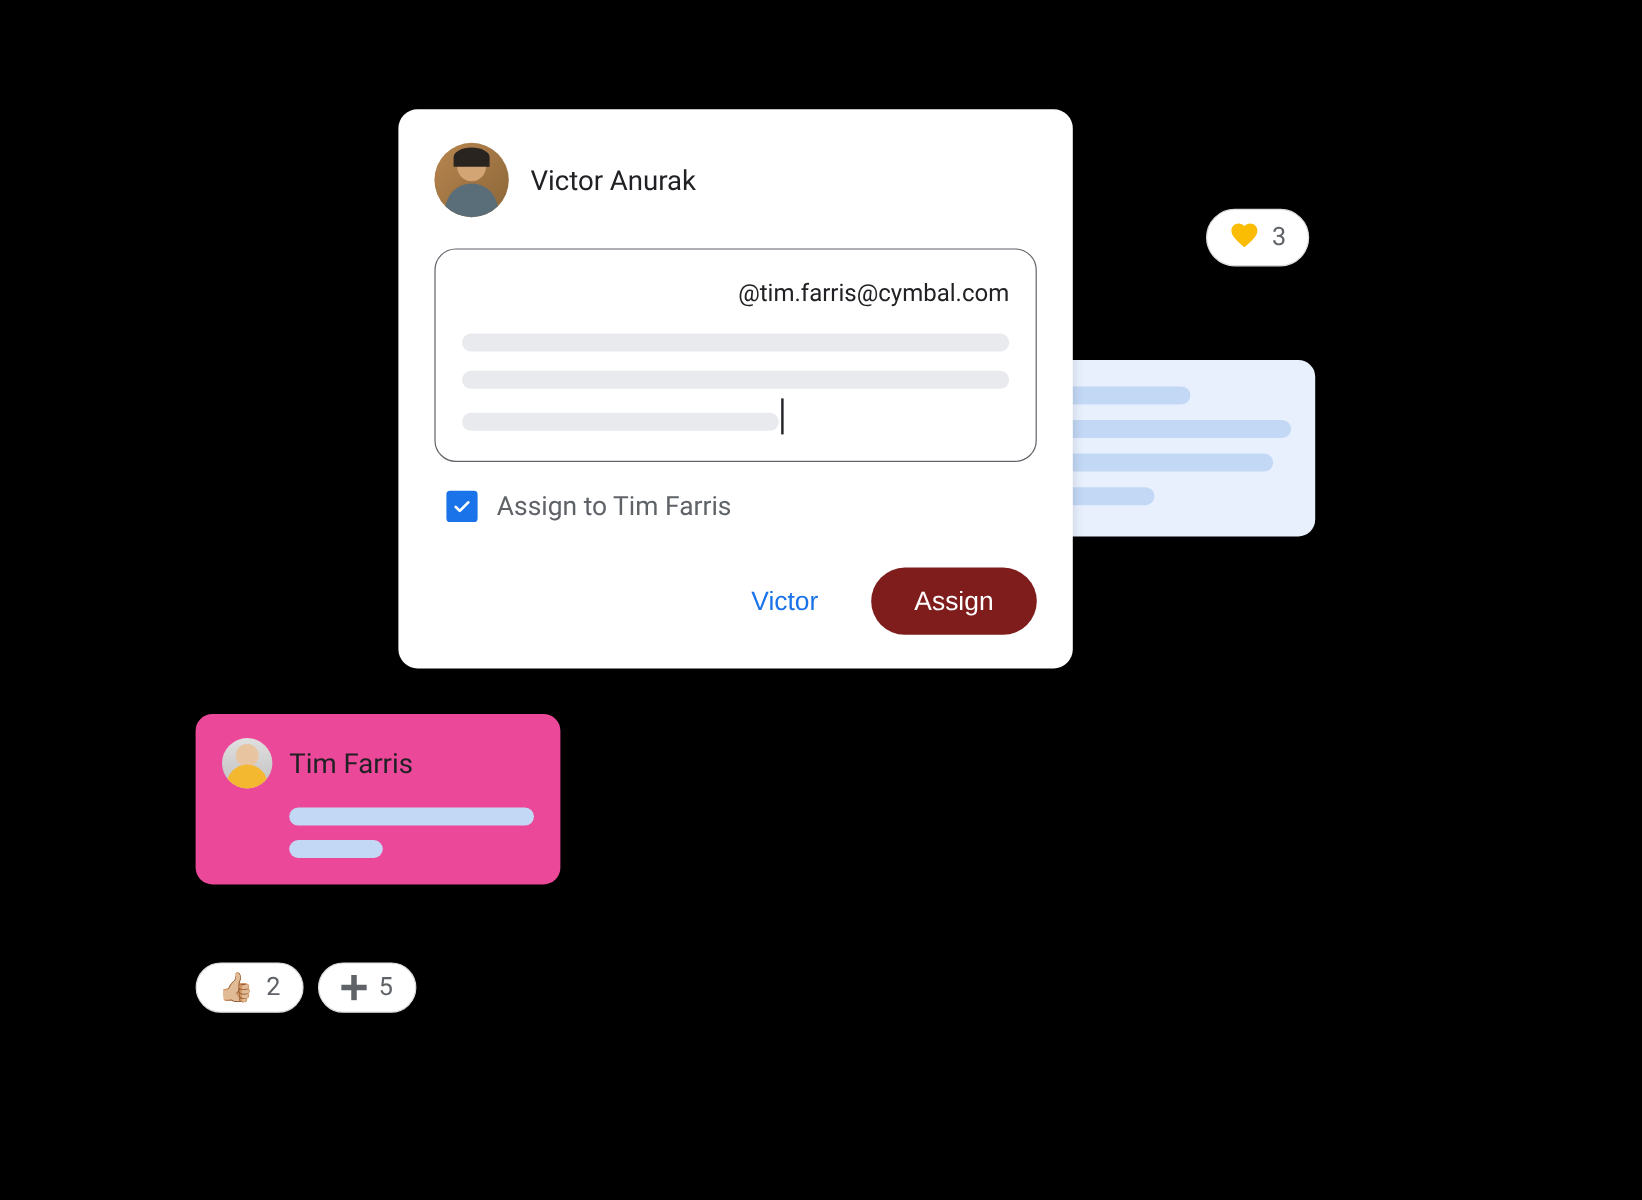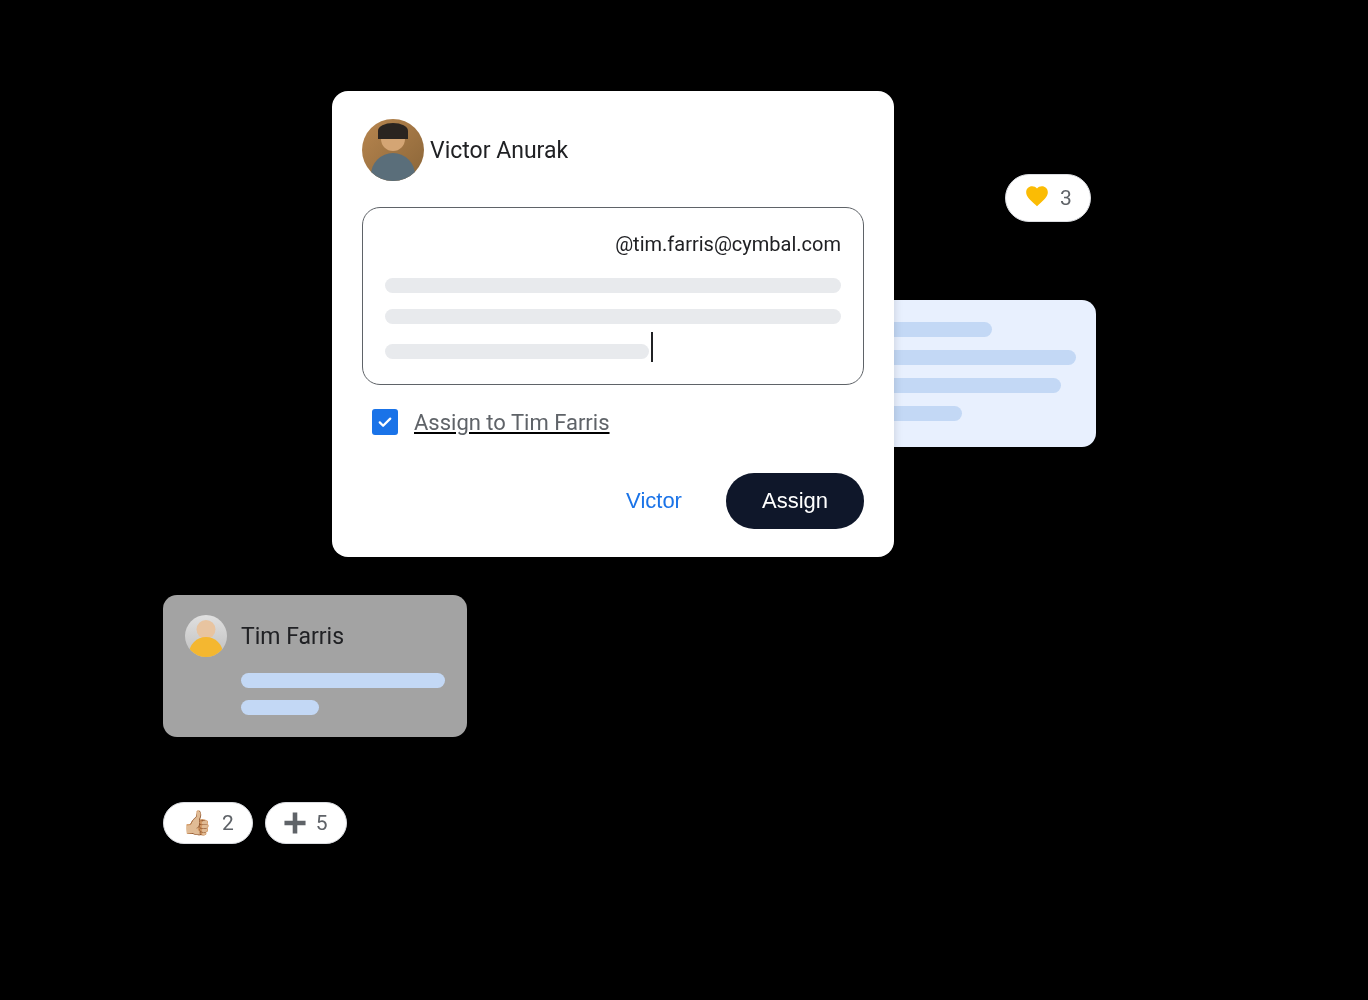--- a/index.html
+++ b/index.html
@@ -30,21 +30,21 @@
       width: 562px;
       background: #fff;
       border-radius: 16px;
       box-shadow: 0 2px 10px rgba(0,0,0,0.15);
       padding: 28px 30px 28px 30px;
     }
     
     .card-header {
       display: flex;
       align-items: center;
-      gap: 6px;
+      gap: 18px;
       margin-bottom: 26px;
     }
     
     .avatar-large {
       width: 62px;
       height: 62px;
       border-radius: 50%;
       flex-shrink: 0;
       display: flex;
       align-items: center;
@@ -142,21 +142,20 @@
       margin-left: 2px;
       margin-top: -8px;
     }
     
     .assign-row {
       display: flex;
       align-items: center;
       gap: 16px;
       margin-bottom: 38px;
       padding-left: 10px;
-      text-decoration: underline;
     }
     
     .checkbox {
       width: 26px;
       height: 26px;
       background: #1a73e8;
       border-radius: 3px;
       display: flex;
       align-items: center;
       justify-content: center;
@@ -185,37 +184,37 @@
       border: none;
       color: #1a73e8;
       font-size: 22px;
       font-weight: 500;
       padding: 14px 24px;
       cursor: pointer;
       border-radius: 28px;
     }
     
     .btn-assign {
-      background: #0f172a;
+      background: #7f1d1d;
       border: none;
       color: #fff;
       font-size: 22px;
       font-weight: 500;
       padding: 15px 36px;
       cursor: pointer;
       border-radius: 30px;
     }
     
     
     .reply-card {
       position: absolute;
       top: 595px;
       left: 163px;
       width: 304px;
-      background: #a3a3a3;
+      background: #ec4899;
       border-radius: 14px;
       padding: 20px 22px 22px;
       z-index: 5;
     }
     
     .reply-header {
       display: flex;
       align-items: center;
       gap: 14px;
       margin-bottom: 16px;

